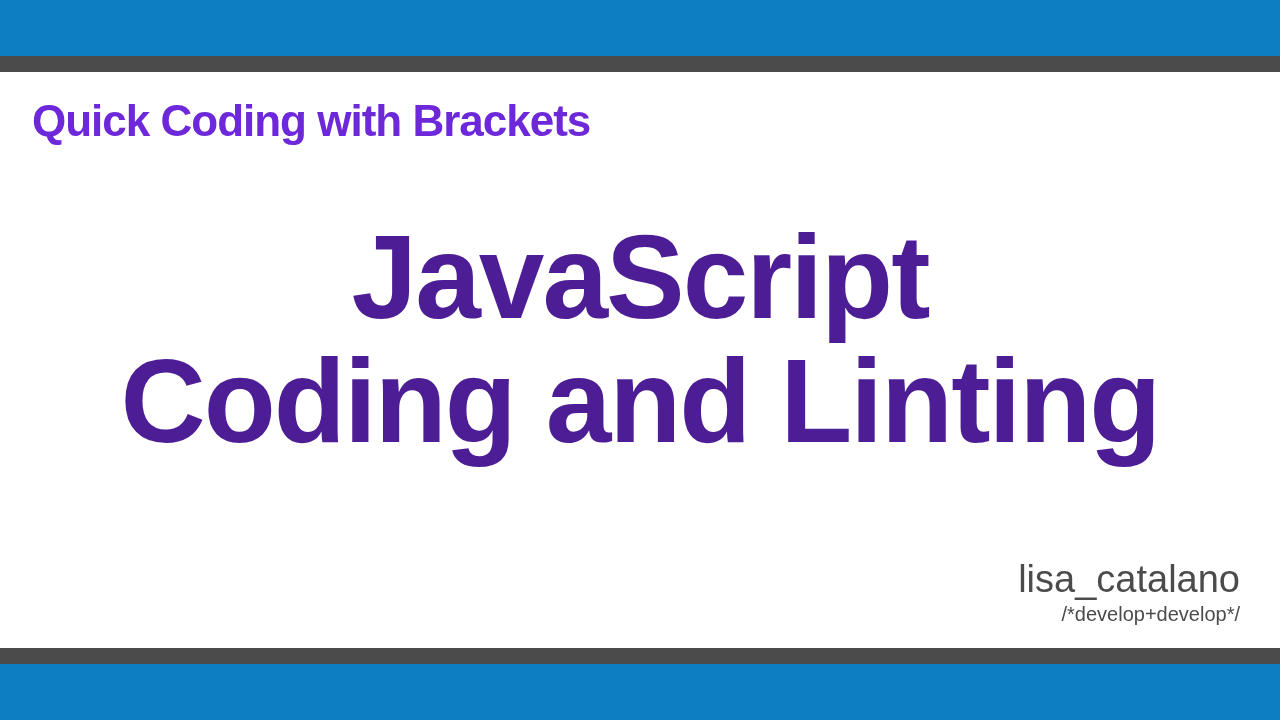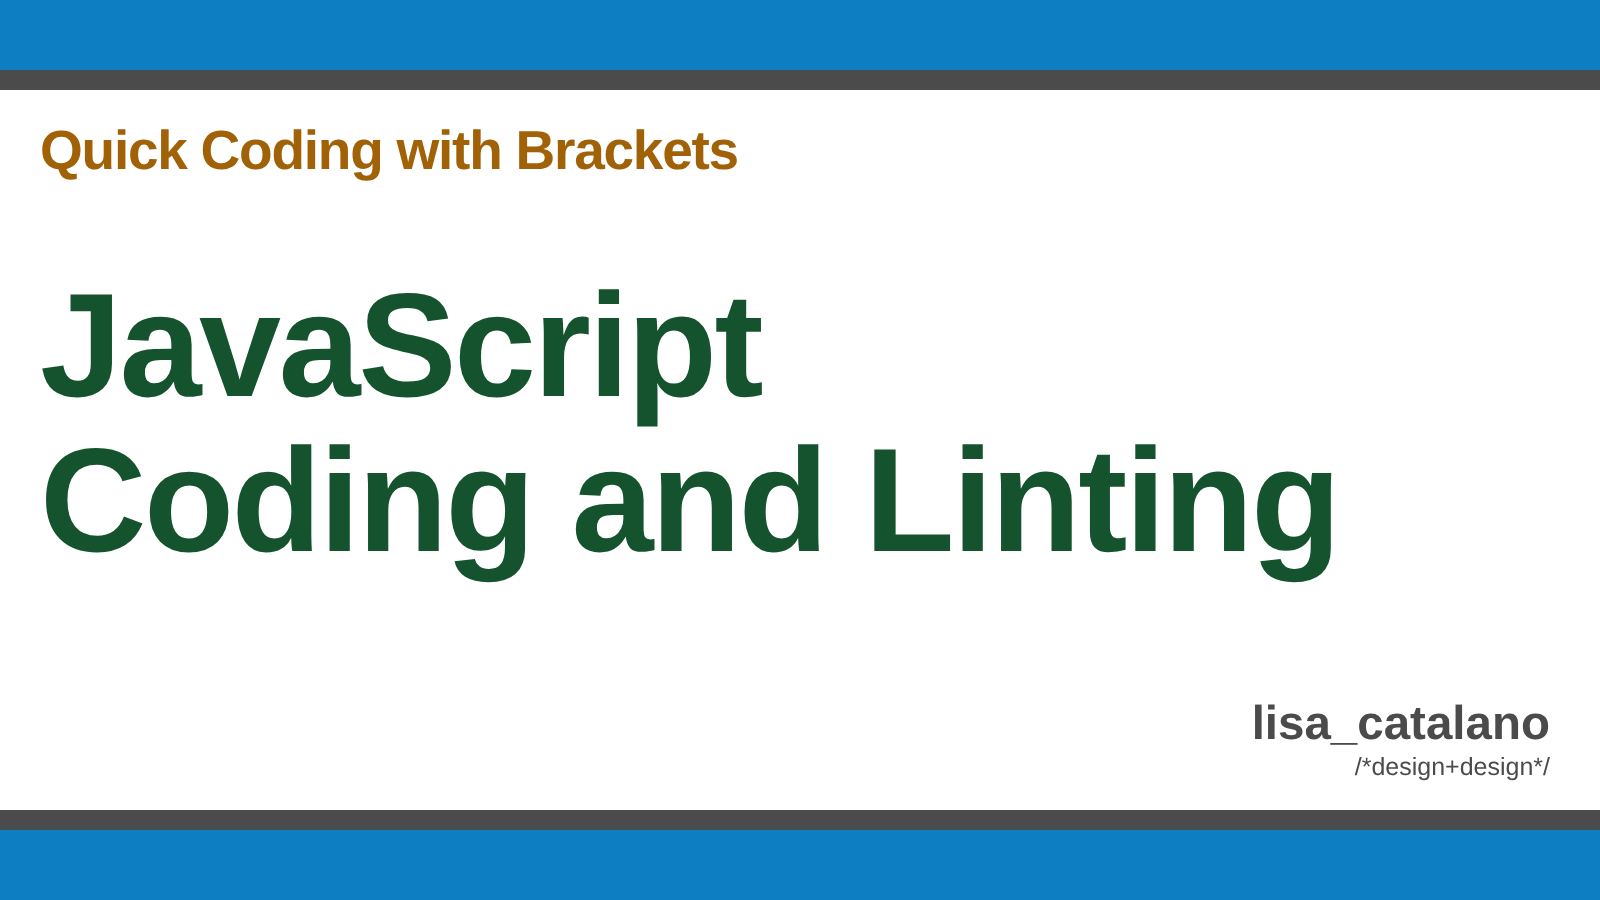--- a/index.html
+++ b/index.html
@@ -20,44 +20,44 @@
     background: #4b4b4b;
     width: 100%;
     height: 16px;
   }
   .content {
     flex: 1;
     position: relative;
     padding: 24px 32px 0 32px;
   }
   .series-title {
-    color: #a16207;
+    color: #6d28d9;
     font-size: 44px;
     font-weight: 800;
     letter-spacing: -1px;
   }
   .main-title {
-    color: #14532d;
-    text-align: left;
+    color: #4c1d95;
+    text-align: center;
     font-weight: 700;
     font-size: 118px;
     line-height: 1.05;
     letter-spacing: -2px;
     margin-top: 70px;
   }
   .author-block {
     position: absolute;
     right: 40px;
     bottom: 22px;
     text-align: right;
     color: #4b4b4b;
   }
   .author-name {
     font-size: 38px;
-    font-weight: 700;
+    font-weight: 400;
     letter-spacing: 0px;
   }
   .author-tagline {
     font-size: 20px;
     font-weight: 400;
     margin-top: 2px;
   }
 </style>
 </head>
 <body>
@@ -66,18 +66,18 @@
 <div class="gray-bar"></div>
 
 <div class="content">
   <div class="series-title">Quick Coding with Brackets</div>
   <div class="main-title">
     <div>JavaScript</div>
     <div>Coding and Linting</div>
   </div>
   <div class="author-block">
     <div class="author-name">lisa_catalano</div>
-    <div class="author-tagline">/*design+design*/</div>
+    <div class="author-tagline">/*develop+develop*/</div>
   </div>
 </div>
 
 <div class="gray-bar"></div>
 <div class="blue-bar bottom"></div>
 
 </body></html>

